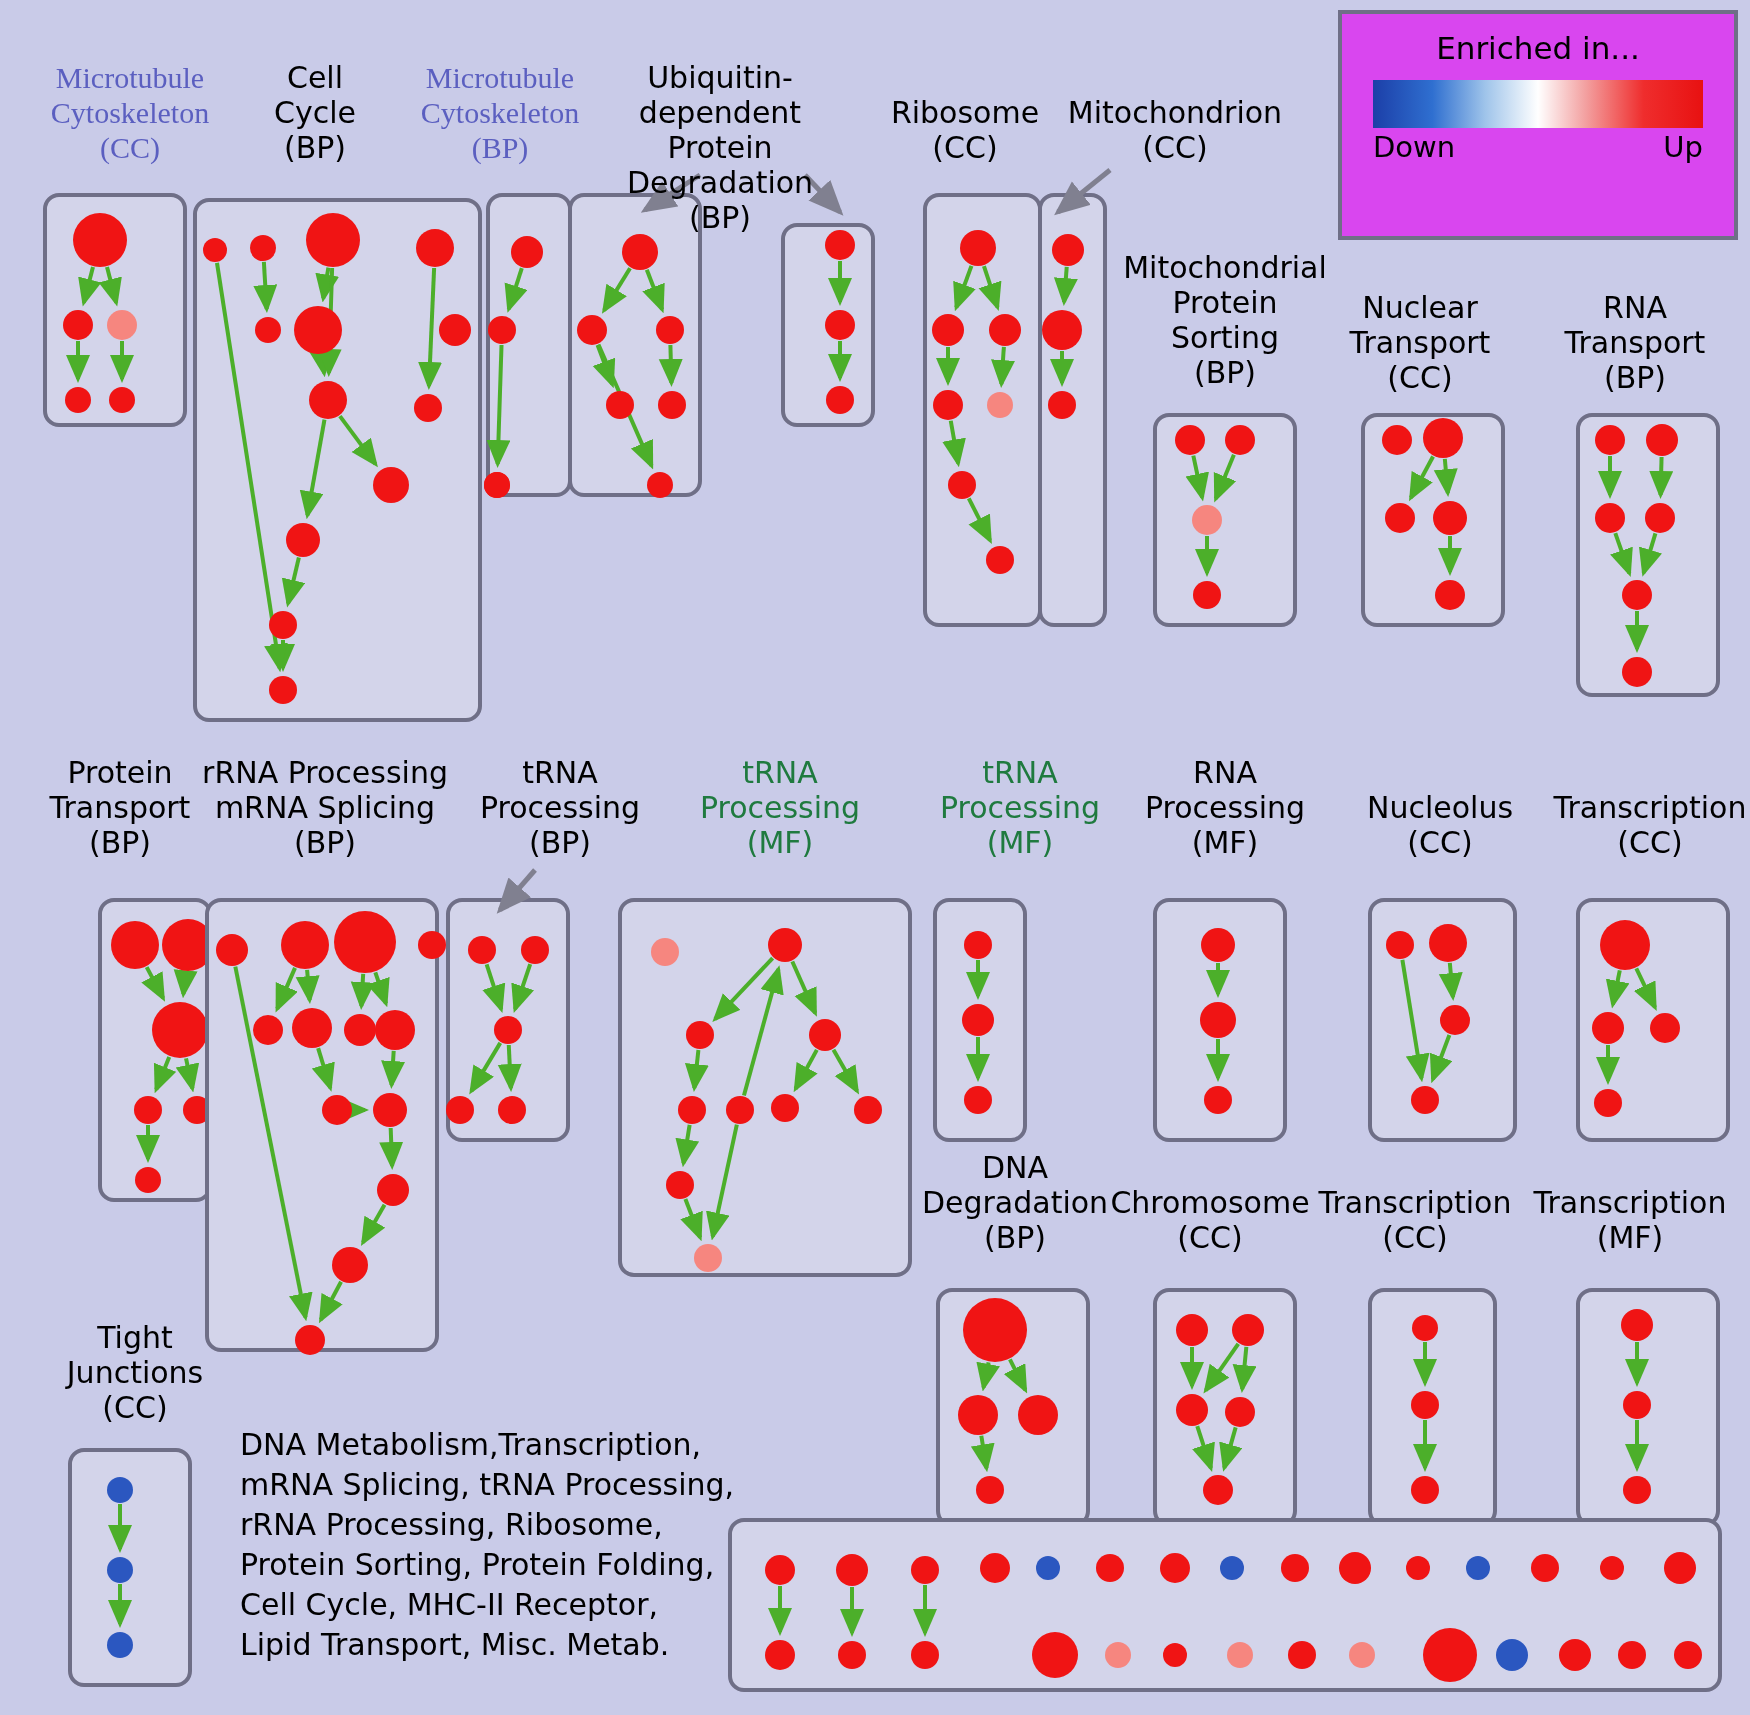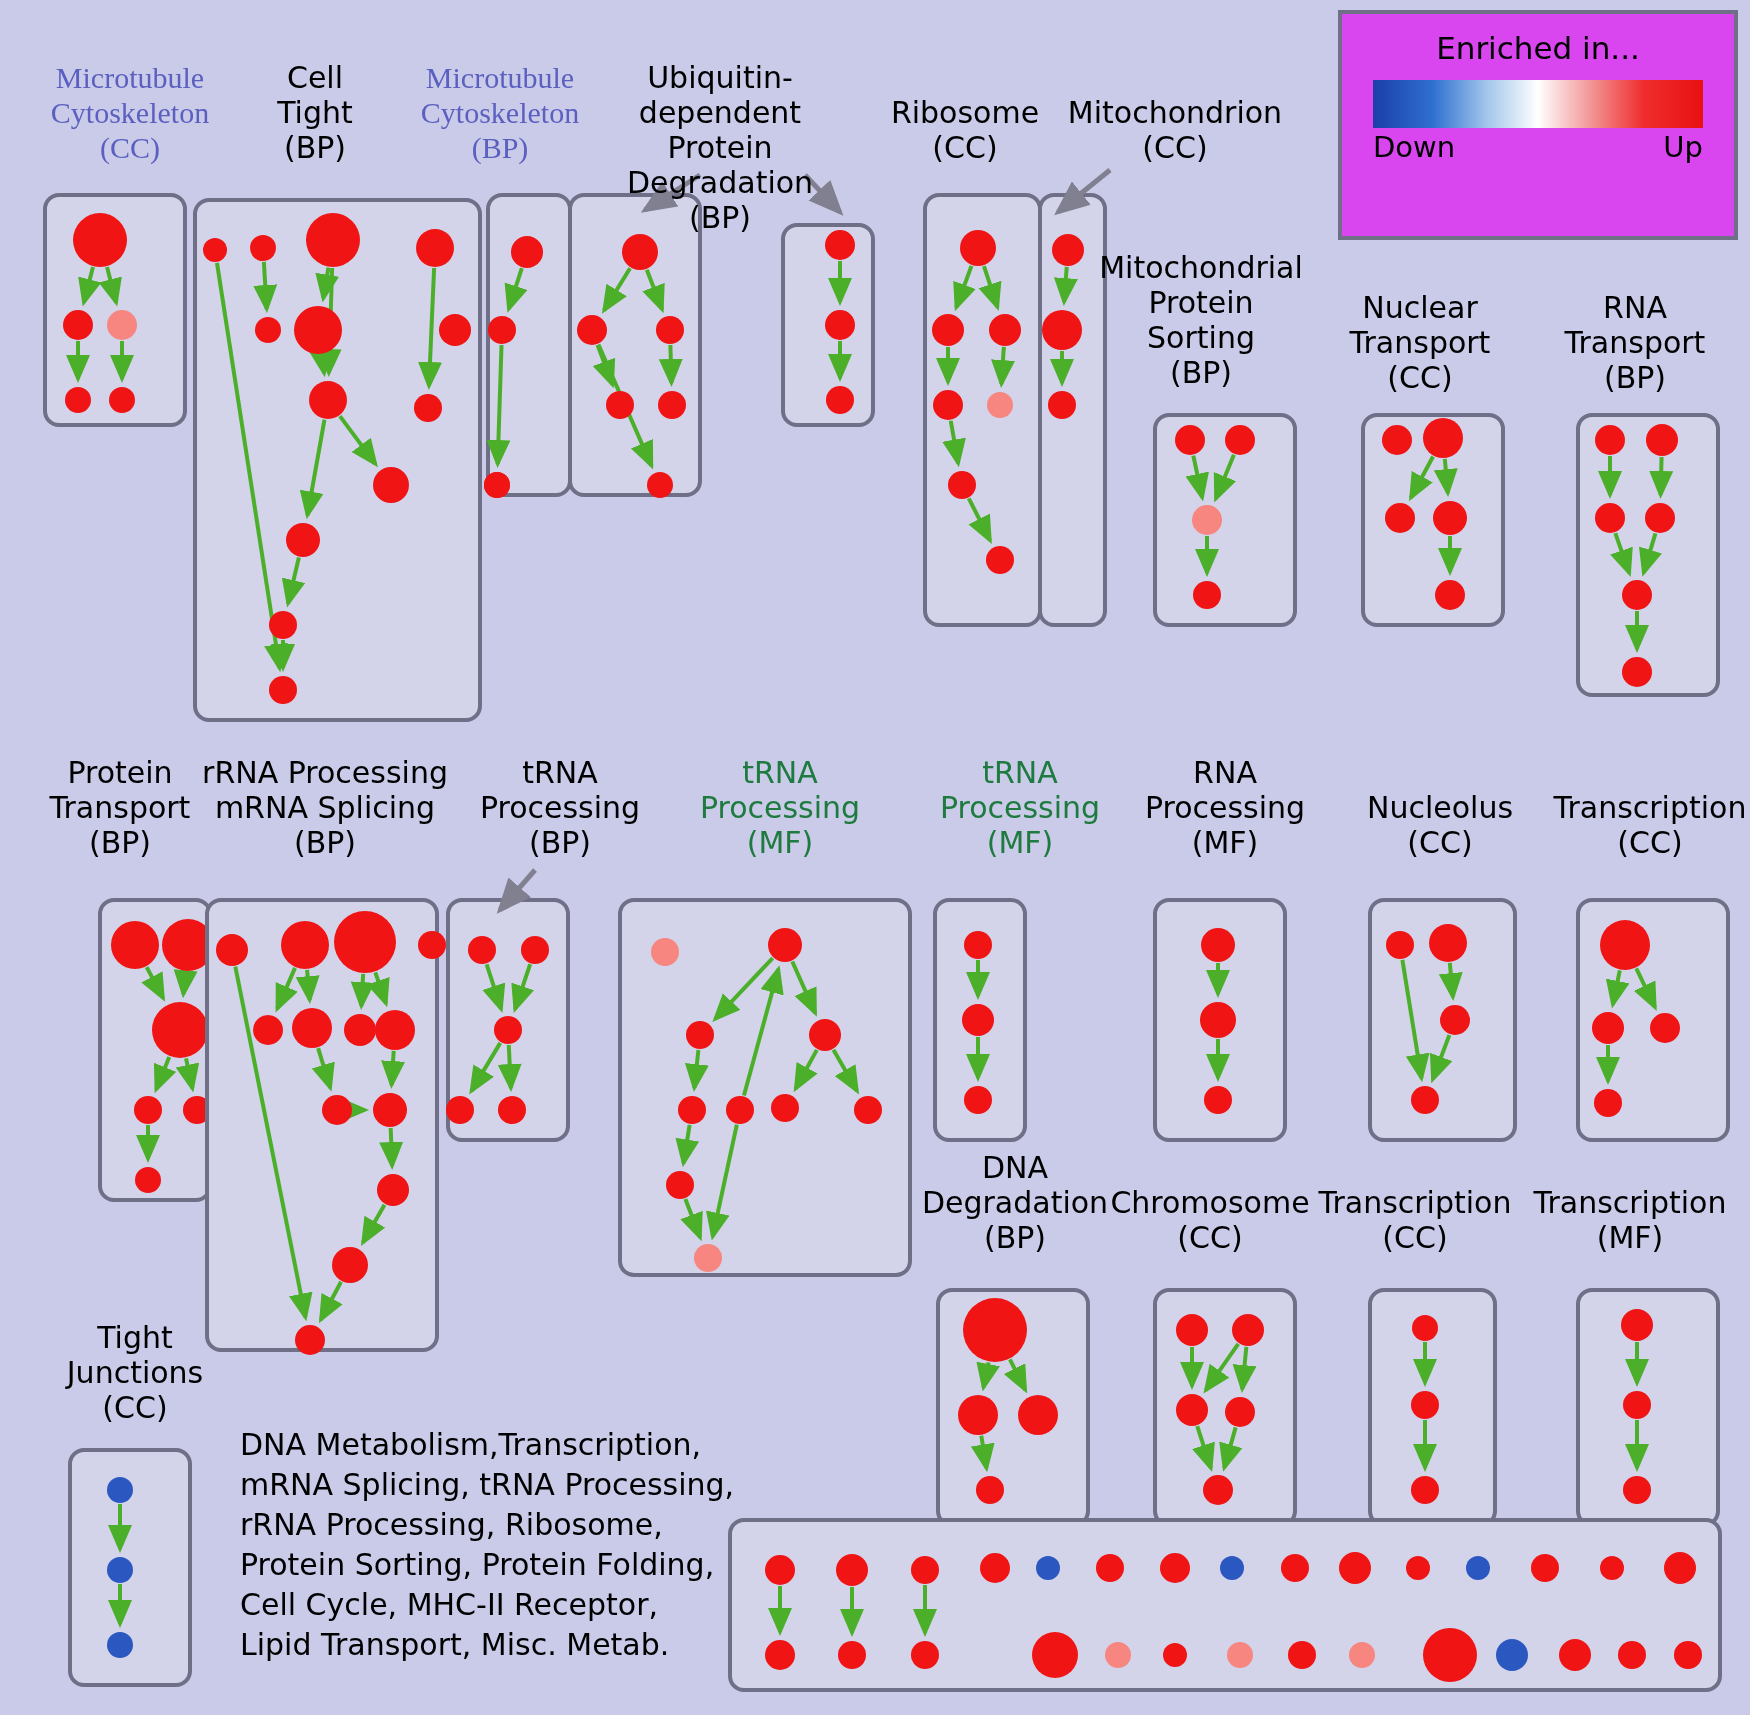--- a/index.html
+++ b/index.html
@@ -390,35 +390,35 @@
       <line x1="1110" y1="170" x2="1058" y2="212" stroke="#808090" stroke-width="5" marker-end="url(#arrowGray)"></line>
       <line x1="535" y1="870" x2="500" y2="910" stroke="#808090" stroke-width="5" marker-end="url(#arrowGray)"></line>
     </g>
 </svg>
 
 <div id="labels-layer">
     <div class="label purple" style="left: 30px; top: 60px; width: 200px;">Microtubule
 Cytoskeleton
 (CC)</div>
     <div class="label" style="left: 245px; top: 60px; width: 140px;">Cell
-Tight
+Cycle
 (BP)</div>
     <div class="label purple" style="left: 400px; top: 60px; width: 200px;">Microtubule
 Cytoskeleton
 (BP)</div>
     <div class="label" style="left: 620px; top: 60px; width: 200px;">Ubiquitin-
 dependent
 Protein
 Degradation
 (BP)</div>
     <div class="label" style="left: 880px; top: 95px; width: 170px;">Ribosome
 (CC)</div>
     <div class="label" style="left: 1060px; top: 95px; width: 230px;">Mitochondrion
 (CC)</div>
-    <div class="label" style="left: 1096px; top: 250px; width: 210px;">Mitochondrial
+    <div class="label" style="left: 1120px; top: 250px; width: 210px;">Mitochondrial
 Protein
 Sorting
 (BP)</div>
     <div class="label" style="left: 1330px; top: 290px; width: 180px;">Nuclear
 Transport
 (CC)</div>
     <div class="label" style="left: 1545px; top: 290px; width: 180px;">RNA
 Transport
 (BP)</div>
     <div class="label" style="left: 30px; top: 755px; width: 180px;">Protein

